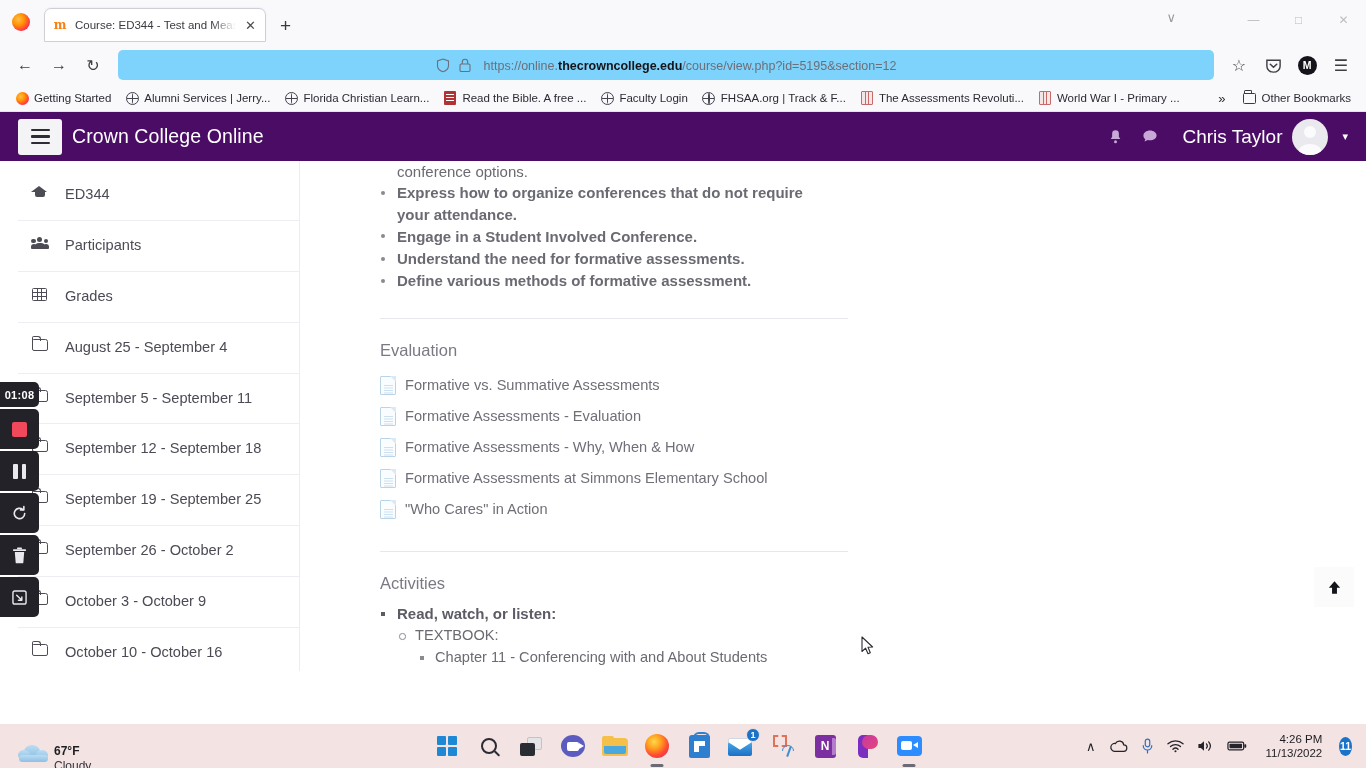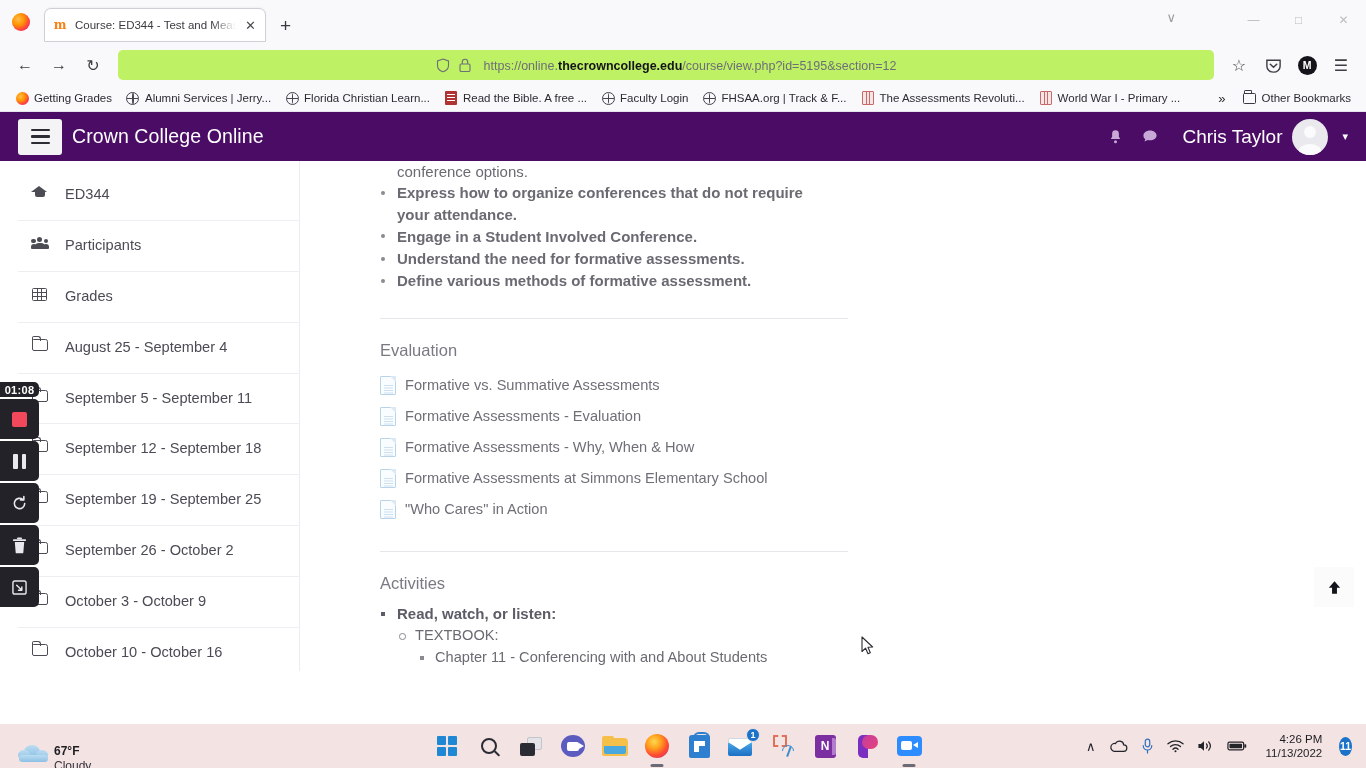--- a/index.html
+++ b/index.html
@@ -58,21 +58,21 @@
   
   .navbar {
     height: 40px; background: #f9f9fb; display: flex; align-items: center;
     padding: 0 10px; gap: 4px;
   }
   .nav-ico {
     width: 30px; height: 30px; display: flex; align-items: center; justify-content: center;
     font-size: 16px; color: #3d3d43; border-radius: 4px; flex: none;
   }
   .urlbar {
-    flex: 1; height: 30px; background: #bef264; border-radius: 5px;
+    flex: 1; height: 30px; background: #7dd3fc; border-radius: 5px;
     display: flex; align-items: center; gap: 9px; padding: 0 10px;
     margin: 0 6px; position: relative;
   }
   .url-text {
     font-size: 12.5px; color: #6e6e78; white-space: nowrap;
     position: absolute; left: 0; right: 0; text-align: center;
   }
   .url-text b { color: #15141a; font-weight: 600; }
   .acct-av {
     width: 19px; height: 19px; border-radius: 50%; background: #15141a;
@@ -278,21 +278,21 @@
     font-size: 17px; color: #14141c;
   }
 
   
   .recorder {
     position: absolute; left: 0; top: 270px; width: 39px; z-index: 40;
     display: flex; flex-direction: column; gap: 2px;
   }
   .rec-time {
     background: #222228; color: #fff; font-size: 11px; font-weight: bold;
-    height: 15px; display: flex; align-items: center; justify-content: center;
+    height: 25px; display: flex; align-items: center; justify-content: center;
     border-radius: 0 5px 5px 0; letter-spacing: .3px;
   }
   .rec-btn {
     background: #222228; height: 40px; display: flex; align-items: center; justify-content: center;
     border-radius: 0 5px 5px 0; color: #e8e8ee; font-size: 15px;
   }
   .rec-stop { width: 15px; height: 15px; background: #f2485b; border-radius: 2px; }
   .rec-pause { display: flex; gap: 4px; }
   .rec-pause i { width: 4.5px; height: 15px; background: #e8e8ee; border-radius: 1px; }
 
@@ -510,21 +510,21 @@
       <span class="acct-av">M</span>
     </span>
     <span class="nav-ico">☰</span>
   </div>
 
   <div class="bookmarks">
     <span class="bm">
         <span class="bm-ico">
           <span class="ffico"></span>
         </span>
-        <span>Getting Grades</span>
+        <span>Getting Started</span>
       </span>
     <span class="bm">
         <span class="bm-ico">
           <span class="globe"></span>
         </span>
         <span>Alumni Services | Jerry...</span>
       </span>
     <span class="bm">
         <span class="bm-ico">
           <span class="globe"></span>

